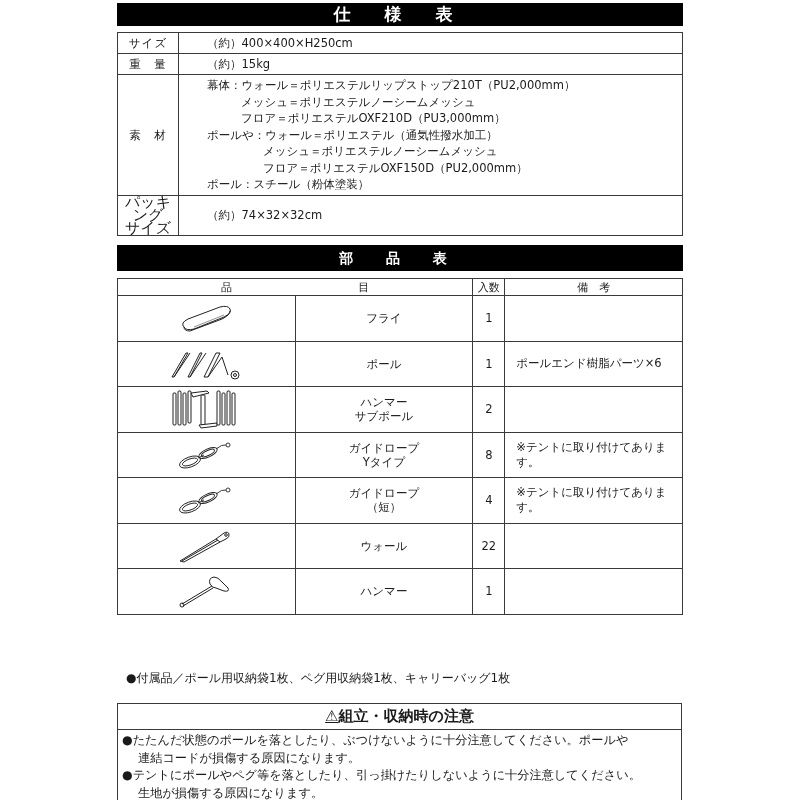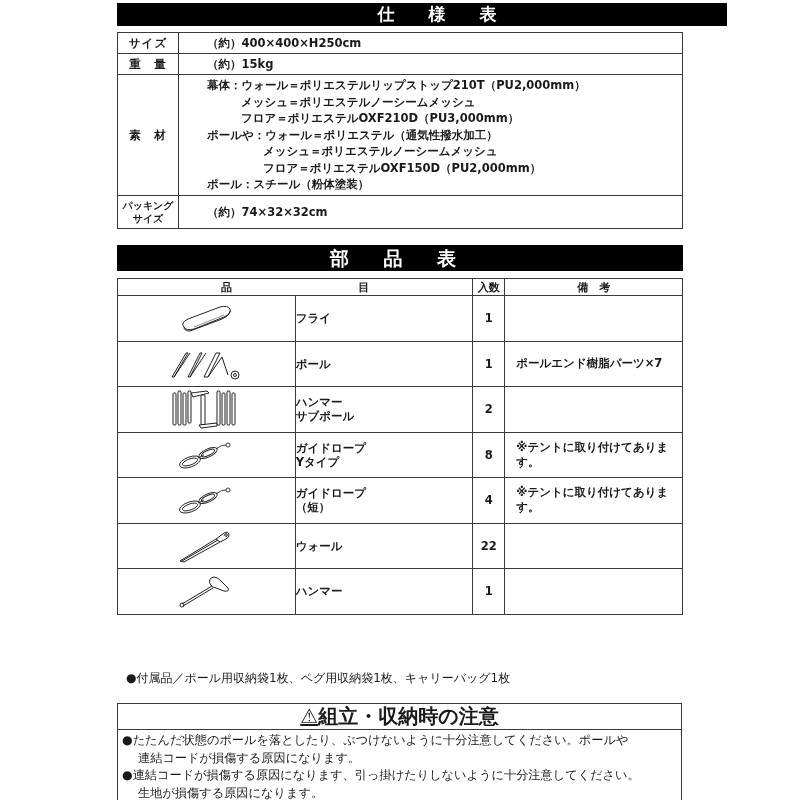--- a/index.html
+++ b/index.html
@@ -1,52 +1,52 @@
 <!DOCTYPE html>
 <html><head>
 <meta charset="utf-8">
 <style>
   html, body { margin:0; padding:0; background:#ffffff; }
   body { width:800px; height:800px; position:relative; overflow:hidden;
          font-family:"DejaVu Sans", "Liberation Sans", sans-serif; color:#1a1a1a; }
   .bar { position:absolute; left:117px; width:566px; background:#000; color:#fff;
          text-align:center; font-weight:bold; letter-spacing:14px; }
-  #bar-spec { top:3px; height:23px; line-height:23px; font-size:17px;padding-left:44px; }
-  #bar-parts { top:245px; height:26px; line-height:26px; font-size:19px; }
+  #bar-spec { top:3px; height:23px; line-height:23px; font-size:17px; }
+  #bar-parts { top:245px; height:26px; line-height:26px; font-size:14px; }
 
   table { border-collapse:collapse; position:absolute; left:117px; width:566px; table-layout:fixed; }
-  td, th { border:1.5px solid #3a3a3a; padding:0; font-weight:bold;margin-left:40px; }
+  td, th { border:1.5px solid #3a3a3a; padding:0; font-weight:normal;margin-left:40px; }
 
   #spec-table { top:32px; font-size:11.5px; }
   #spec-table td.lbl { width:60px; text-align:center; letter-spacing:1px; }
   #spec-table td.val { padding-left:28px; }
   #spec-table tr.r1 td, #spec-table tr.r2 td { height:20px; }
   #spec-table tr.r3 td { height:120px; }
   #spec-table tr.r4 td { height:32px; }
   .mat-line { line-height:16.5px; white-space:nowrap; }
   .ind1 { padding-left:34px; }
   .ind2 { padding-left:56px; }
-  .lbl2 { line-height:13px; font-size:10px; letter-spacing:0 !important; }
+  .lbl2 { line-height:13px; font-size:15px; letter-spacing:0 !important; }
 
   #parts-table { top:278px; font-size:11.5px; }
   #parts-table th { height:16px; font-size:11px; text-align:center; }
   #parts-table td { height:44.5px; }
   .col-img { width:114px; }
-  .col-name { width:84px; text-align:left; line-height:14px; }
+  .col-name { width:84px; text-align:center; line-height:14px; }
   .col-qty { width:31px; text-align:center; }
   .col-note { padding-left:11px; }
   .img-cell { text-align:center; vertical-align:middle; }
   .img-cell svg { display:block; margin:0 auto; }
   .th-split { display:flex; justify-content:space-around; padding:0 40px; }
 
   #accessories { position:absolute; left:126px; top:670px; font-size:12px; white-space:nowrap; }
 
   #caution { position:absolute; left:117px; top:703px; width:563px; height:100px;
              border:1.5px solid #3a3a3a; }
-  #caution-title { height:25px; line-height:25px; text-align:center; font-size:20px; font-weight:bold;
+  #caution-title { height:25px; line-height:25px; text-align:center; font-size:15px; font-weight:bold;
                    border-bottom:1.5px solid #3a3a3a; }
   #caution-title .warn { text-decoration:underline; }
   #caution-body { padding:2px 4px; font-size:12.2px; line-height:17.5px; }
   .c-line { white-space:nowrap; }
   .c-indent { padding-left:16px; }
 </style>
 </head>
 <body>
 
 <div id="bar-spec" class="bar">仕 様 表</div>
@@ -126,21 +126,21 @@
           <path d="M42 30 L56 10 L62 28"></path>
           <circle cx="69" cy="28" r="4"></circle>
           <circle cx="69" cy="28" r="1.5"></circle>
         </g>
       </svg>
     </td>
     <td class="col-name">
       <div>ポール</div>
     </td>
     <td class="col-qty">1</td>
-    <td class="col-note">ポールエンド樹脂パーツ×7</td>
+    <td class="col-note">ポールエンド樹脂パーツ×6</td>
   </tr>
 
   <tr>
     <td class="col-img img-cell">
       <svg width="70" height="40" viewBox="0 0 70 40">
         <g fill="#fff" stroke="#222" stroke-width="1">
           <rect x="2" y="4" width="3" height="32" rx="1"></rect>
           <rect x="7" y="2" width="3" height="34" rx="1"></rect>
           <rect x="12" y="4" width="3" height="32" rx="1"></rect>
           <rect x="17" y="2" width="3" height="32" rx="1"></rect>
@@ -246,16 +246,16 @@
 
 <div id="accessories">●付属品／ポール用収納袋1枚、ペグ用収納袋1枚、キャリーバッグ1枚</div>
 
 <div id="caution">
   <div id="caution-title">
     <span class="warn">⚠</span><span>組立・収納時の注意</span>
   </div>
   <div id="caution-body">
     <div class="c-line">●たたんだ状態のポールを落としたり、ぶつけないように十分注意してください。ポールや</div>
     <div class="c-line c-indent">連結コードが損傷する原因になります。</div>
-    <div class="c-line">●連結コードが損傷する原因になります、引っ掛けたりしないように十分注意してください。</div>
+    <div class="c-line">●テントにポールやペグ等を落としたり、引っ掛けたりしないように十分注意してください。</div>
     <div class="c-line c-indent">生地が損傷する原因になります。</div>
   </div>
 </div>
 
 </body></html>

